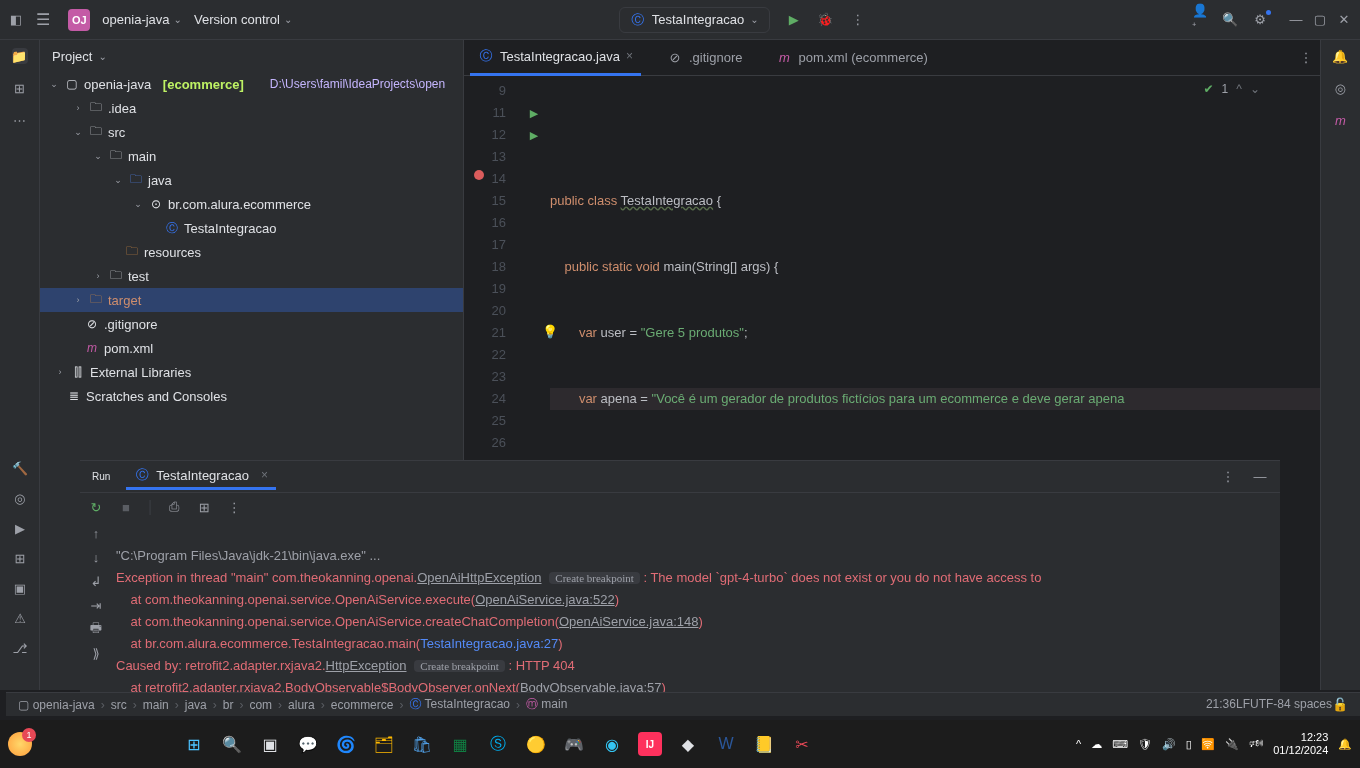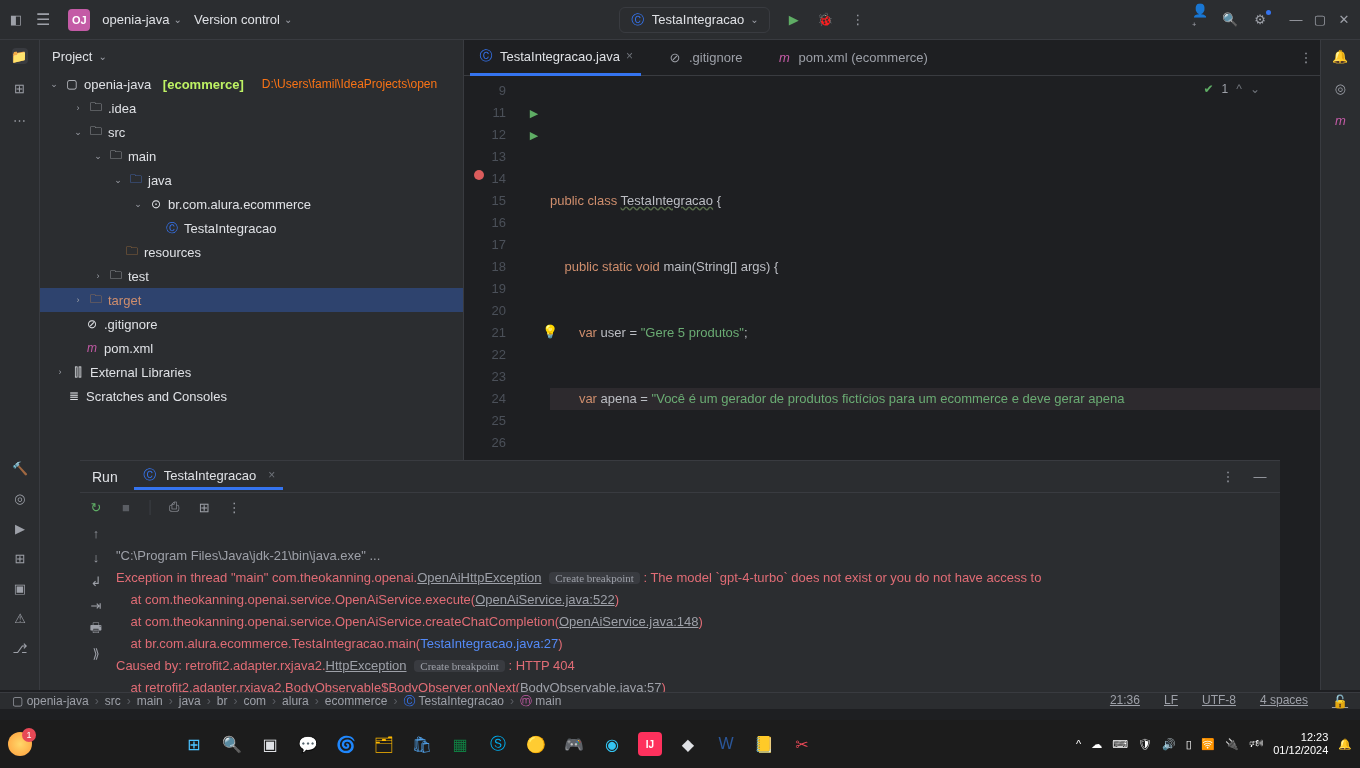--- a/index.html
+++ b/index.html
@@ -25,21 +25,21 @@
 .pp-header { height:32px; display:flex; align-items:center; padding:0 12px; gap:6px; font-size:13px; }
 .tree { flex:1; overflow:auto; font-size:13px; }
 .tree-row { display:flex; align-items:center; height:24px; padding-left:8px; gap:4px; cursor:pointer; }
 .tree-row.sel { background:#2e436e; }
 .twisty { width:12px; font-size:9px; color:#9da0a8; }
 .tree-ico { width:16px; font-size:12px; }
 .tree-ico.folder { color:#ced0d6; }
 .tree-ico.folder-blue { color:#548af7; }
 .tree-ico.folder-orange { color:#d28c43; }
 .tree-ico.class { color:#3574f0; }
-.path-dim { color:#f97316; font-size:12px; margin-left:14px; }
+.path-dim { color:#c4b5fd; font-size:12px; margin-left:22px; }
 
 .editor-area { flex:1; display:flex; flex-direction:column; background:#1e1f22; min-width:0; }
 .tabs { height:36px; display:flex; align-items:center; border-bottom:1px solid #393b40; padding:0 6px; gap:18px; position:relative; }
 .tab { display:flex; align-items:center; gap:6px; font-size:13px; padding:0 8px; height:36px; color:#9da0a8; }
 .tab.active { color:#dfe1e5; border-bottom:3px solid #3574f0; }
 .tab-close { font-size:12px; color:#6f737a; cursor:pointer; }
 .gear-tab { margin-left:auto; }
 
 .code-scroll { flex:1; display:flex; overflow:hidden; font-family:"JetBrains Mono",Consolas,monospace; font-size:13px; position:relative; }
 .gutter { width:56px; background:#1e1f22; text-align:right; padding-right:14px; color:#4b5059; line-height:22px; padding-top:4px; position:relative; }
@@ -63,23 +63,23 @@
 .run-tab { display:flex; align-items:center; gap:6px; font-size:13px; padding:4px 8px; border-bottom:3px solid #3574f0; }
 .run-toolbar { height:28px; display:flex; align-items:center; padding:0 8px; gap:14px; }
 .run-body { display:flex; flex:1; min-height:0; }
 .run-left-icons { width:32px; display:flex; flex-direction:column; align-items:center; gap:8px; padding-top:4px; }
 .console { flex:1; font-family:Consolas,monospace; font-size:13px; line-height:22px; padding:2px 4px; overflow:hidden; white-space:pre; color:#bcbec4; }
 .console .err { color:#e06c75; }
 .console .link { color:#9da0a8; text-decoration:underline; }
 .console .link-blue { color:#548af7; }
 .console .chip { background:#393b40; color:#9da0a8; padding:0 6px; border-radius:4px; font-family:"Segoe UI"; font-size:11px; }
 
-.breadcrumb-bar { height:17px; background:#2b2d30; border-top:1px solid #393b40; display:flex; align-items:center; padding:4px 12px; font-size:12px; color:#9da0a8; gap:6px; }
+.breadcrumb-bar { height:24px; background:#2b2d30; border-top:1px solid #393b40; display:flex; align-items:center; padding:4px 12px; font-size:12px; color:#9da0a8; gap:6px;margin-left:6px; }
 .breadcrumb-bar .sep { color:#5a5d63; }
-.bc-right { margin-left:auto; display:flex; gap:24px;text-decoration:underline; }
+.bc-right { margin-left:auto; display:flex; gap:0; }
 
 .taskbar { position:absolute; bottom:0; left:0; right:0; height:48px; background:#1c1c1c; display:flex; align-items:center; padding:0 8px; }
 .tb-icons { display:flex; gap:14px; align-items:center; margin-left:150px; }
 .tb-icon { width:24px; height:24px; display:flex; align-items:center; justify-content:center; font-size:16px; border-radius:4px; }
 .tray { margin-left:auto; display:flex; align-items:center; gap:10px; color:#fff; font-size:11px; }
 .tray-time { text-align:right; line-height:13px; }
 .hamb { font-size:16px; color:#9da0a8; cursor:pointer; margin-right:6px; }
 .win-btns { display:flex; gap:8px; margin-left:6px; }
 .far-left-tool { position:absolute; left:0; top:460px; width:40px; display:flex; flex-direction:column; align-items:center; gap:14px; }
 </style>
@@ -289,21 +289,21 @@
   <span class="ico">◎</span>
   <span class="ico active">▶</span>
   <span class="ico">⊞</span>
   <span class="ico">▣</span>
   <span class="ico">⚠</span>
   <span class="ico">⎇</span>
 </div>
 
 <div class="run-panel" style="position:absolute;left:40px;right:40px;top:460px;height:232px;">
   <div class="run-header">
-    <span style="font-size:14px;">Run</span>
+    <span style="font-size:10px;">Run</span>
     <div class="run-tab">
         <span class="ico blue">Ⓒ</span>
         <span>TestaIntegracao</span>
         <span class="tab-close" style="margin-left:6px;">×</span>
       </div>
     <span style="margin-left:auto;" class="ico">⋮</span>
     <span class="ico">—</span>
   </div>
   <div class="run-toolbar">
     <span class="ico green">↻</span>

